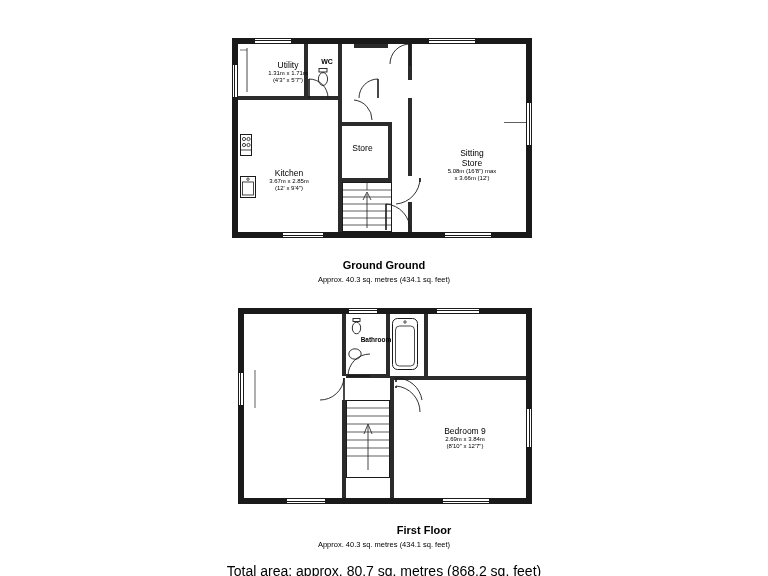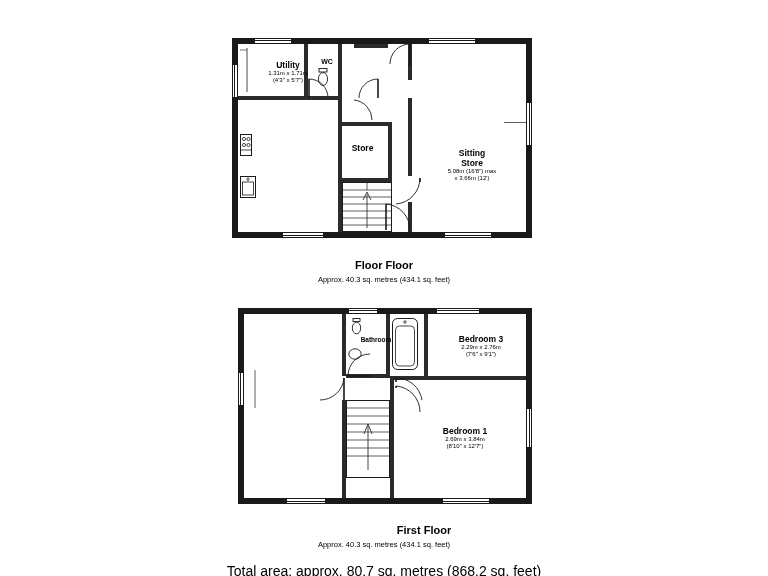--- a/index.html
+++ b/index.html
@@ -37,21 +37,21 @@
     background: #1a1a1a;
   }
   .label {
     position: absolute;
     text-align: center;
     line-height: 1.18;
     white-space: nowrap;
   }
   .room-name {
     font-size: 8.5px;
-    font-weight: bold;
+    font-weight: normal;
   }
   .room-dims {
     font-size: 6px;
     font-weight: normal;
   }
   .small-name {
     font-size: 7px;
     font-weight: bold;
   }
   .tiny-name {
@@ -238,34 +238,39 @@
   <div class="label" style="left:16px; top:60px; width:80px; transform:translateY(-38px);">
     <div class="room-name">Utility</div>
     <div class="room-dims">1.31m x 1.71m</div>
     <div class="room-dims">(4'3" x 5'7")</div>
   </div>
 
   <div class="label" style="left:72px; top:20px; width:46px;">
     <div class="small-name">WC</div>
   </div>
 
+  <div class="label" style="left:14px; top:130px; width:86px;">
+    <div class="room-name">Kitchen</div>
+    <div class="room-dims">3.67m x 2.85m</div>
+    <div class="room-dims">(12' x 9'4")</div>
+  </div>
 
   <div class="label" style="left:110px; top:105px; width:41px;">
     <div class="room-name">Store</div>
   </div>
 
   <div class="label" style="left:188px; top:110px; width:104px;">
     <div class="room-name">Sitting</div>
     <div class="room-name">Store</div>
     <div class="room-dims">5.08m (16'8") max</div>
     <div class="room-dims">x 3.66m (12')</div>
   </div>
 </div>
 
-<div class="caption-title" style="left:0px; top:259px;">Floor Floor</div>
+<div class="caption-title" style="left:0px; top:259px;">Ground Ground</div>
 <div class="caption-sub" style="left:0px; top:275px;">Approx. 40.3 sq. metres (434.1 sq. feet)</div>
 
 <div class="plan" style="left:238px; top:308px; width:294px; height:196px;">
 
   <div class="wall" style="left:0px; top:0px; width:294px; height:6px;"></div>
   <div class="wall" style="left:0px; top:190px; width:294px; height:6px;"></div>
   <div class="wall" style="left:0px; top:0px; width:6px; height:196px;"></div>
   <div class="wall" style="left:288px; top:0px; width:6px; height:196px;"></div>
 
   <div class="window" style="left:110px; top:0px; width:30px; height:6px;"></div>
@@ -363,29 +368,24 @@
       <line x1="0.5" y1="48" x2="43.5" y2="48" stroke="#1a1a1a" stroke-width="0.7"></line>
       <line x1="0.5" y1="56" x2="43.5" y2="56" stroke="#1a1a1a" stroke-width="0.7"></line>
       <path d="M 22 70 L 22 26 M 18 34 L 22 24 L 26 34" fill="none" stroke="#1a1a1a" stroke-width="0.8"></path>
     </svg>
   </div>
 
   <div class="label" style="left:108px; top:28px; width:60px;">
     <div class="tiny-name">Bathroom</div>
   </div>
 
-  <div class="label" style="left:196px; top:26px; width:94px;">
-    <div class="room-name">Bedroom 3</div>
-    <div class="room-dims">2.29m x 2.76m</div>
-    <div class="room-dims">(7'6" x 9'1")</div>
-  </div>
 
 
   <div class="label" style="left:180px; top:118px; width:94px;">
-    <div class="room-name">Bedroom 1</div>
+    <div class="room-name">Bedroom 9</div>
     <div class="room-dims">2.69m x 3.84m</div>
     <div class="room-dims">(8'10" x 12'7")</div>
   </div>
 </div>
 
 <div class="caption-title" style="left:0px; top:524px;padding-left:40px;">First Floor</div>
 <div class="caption-sub" style="left:0px; top:540px;">Approx. 40.3 sq. metres (434.1 sq. feet)</div>
 
 <div class="total" style="left:0px; top:563px;">Total area: approx. 80.7 sq. metres (868.2 sq. feet)</div>
 

